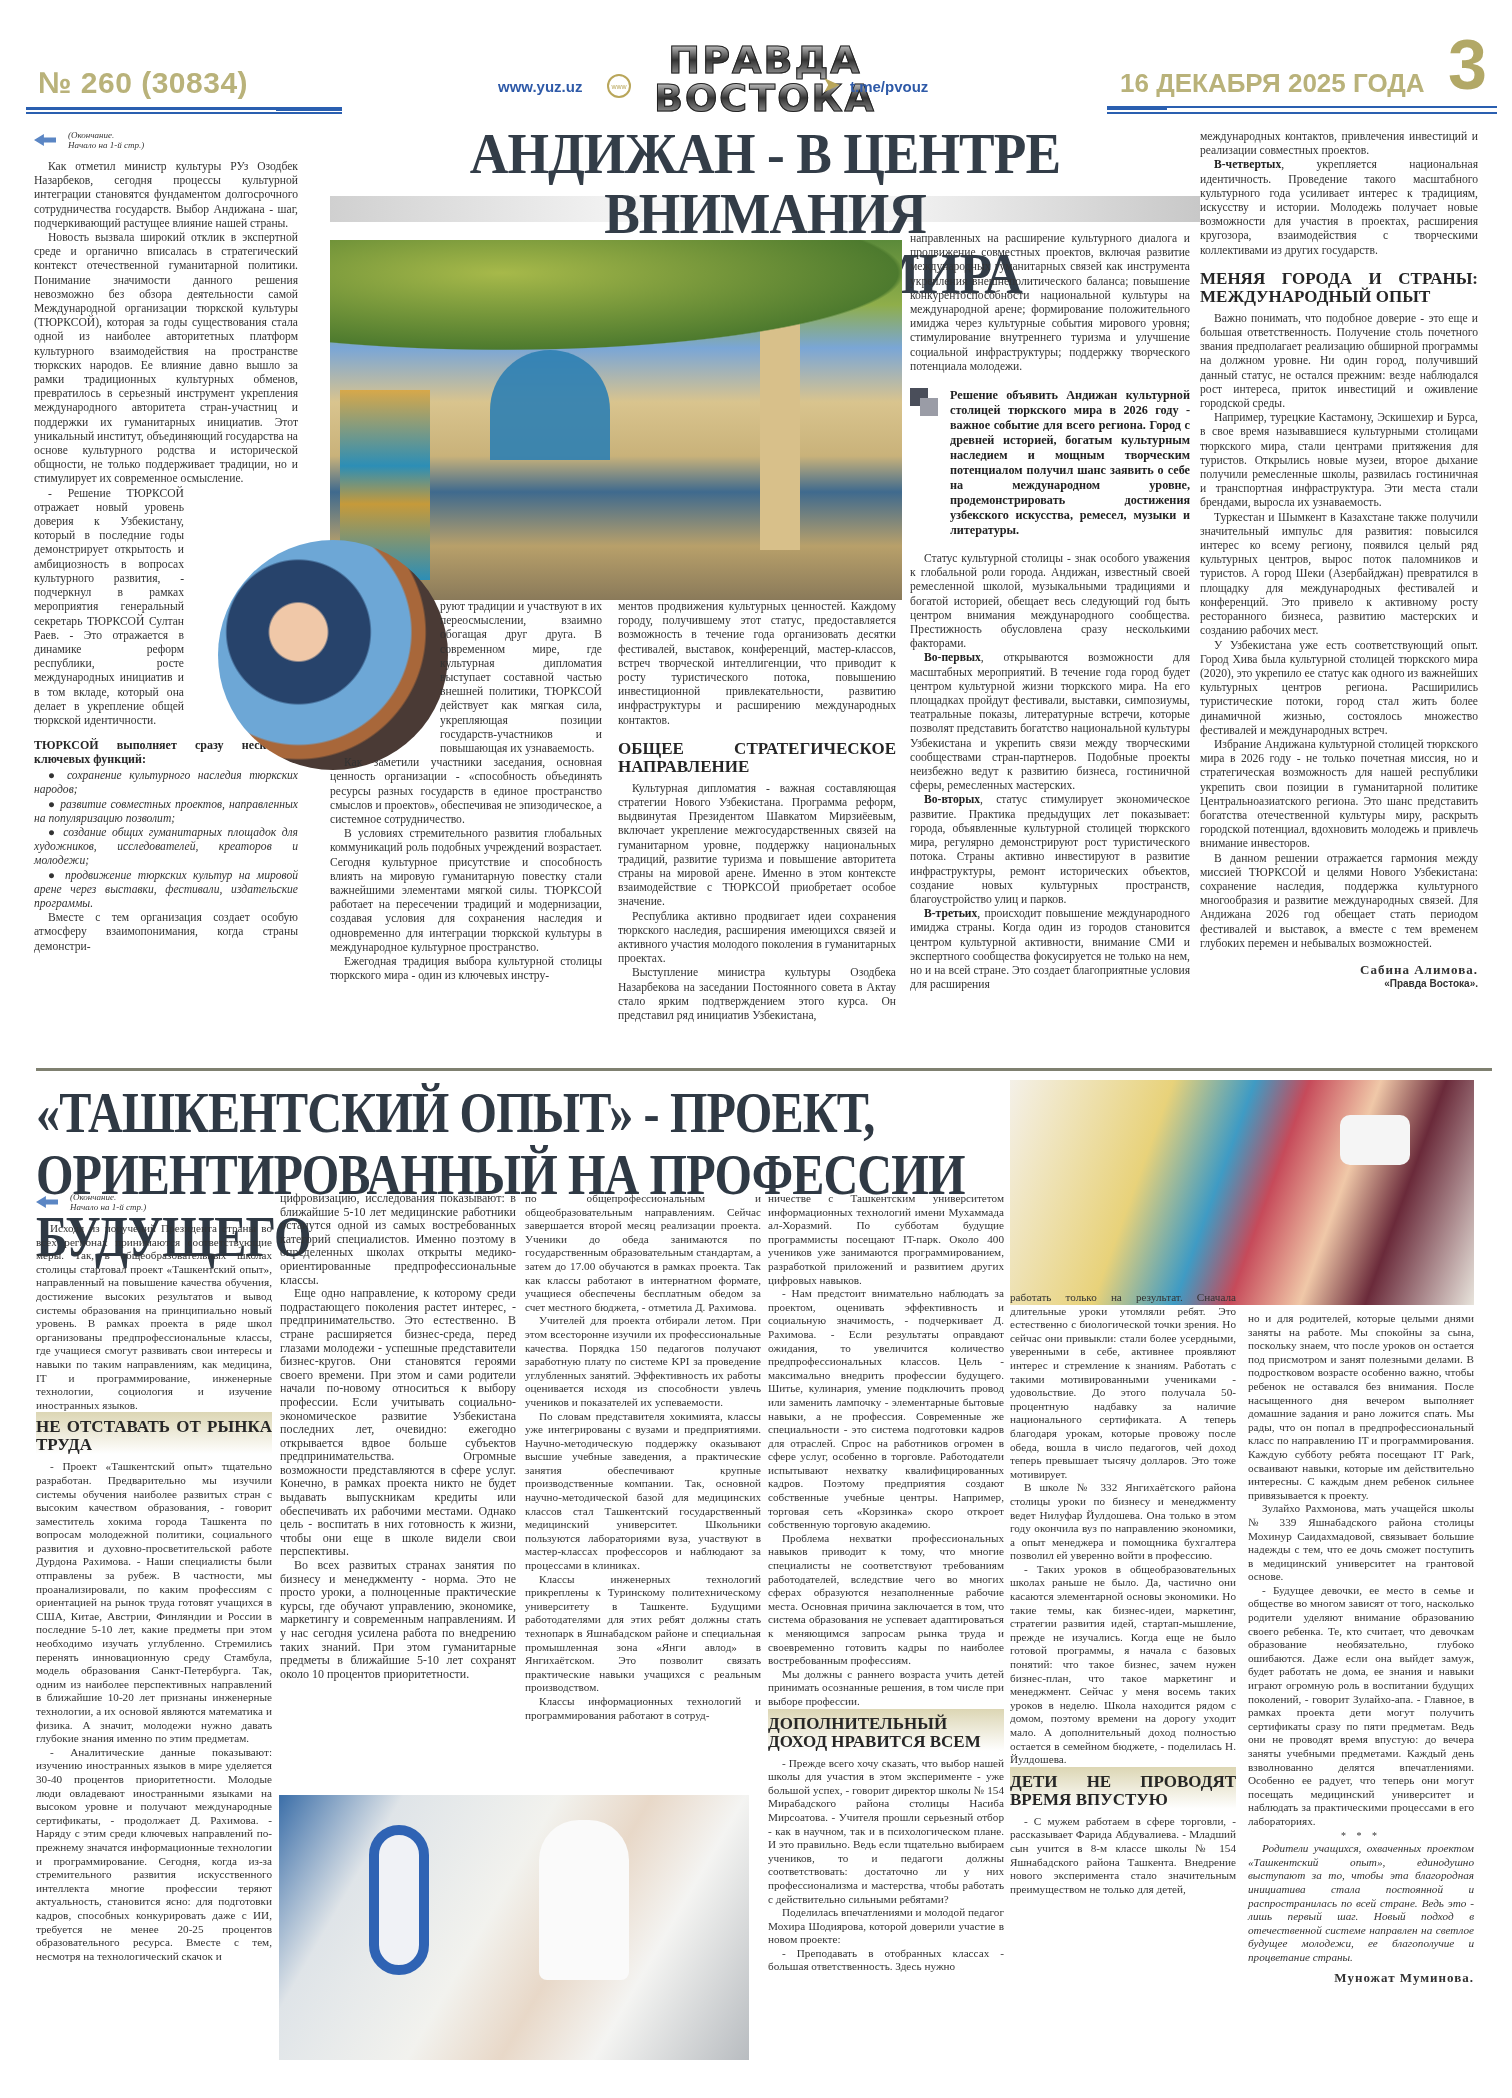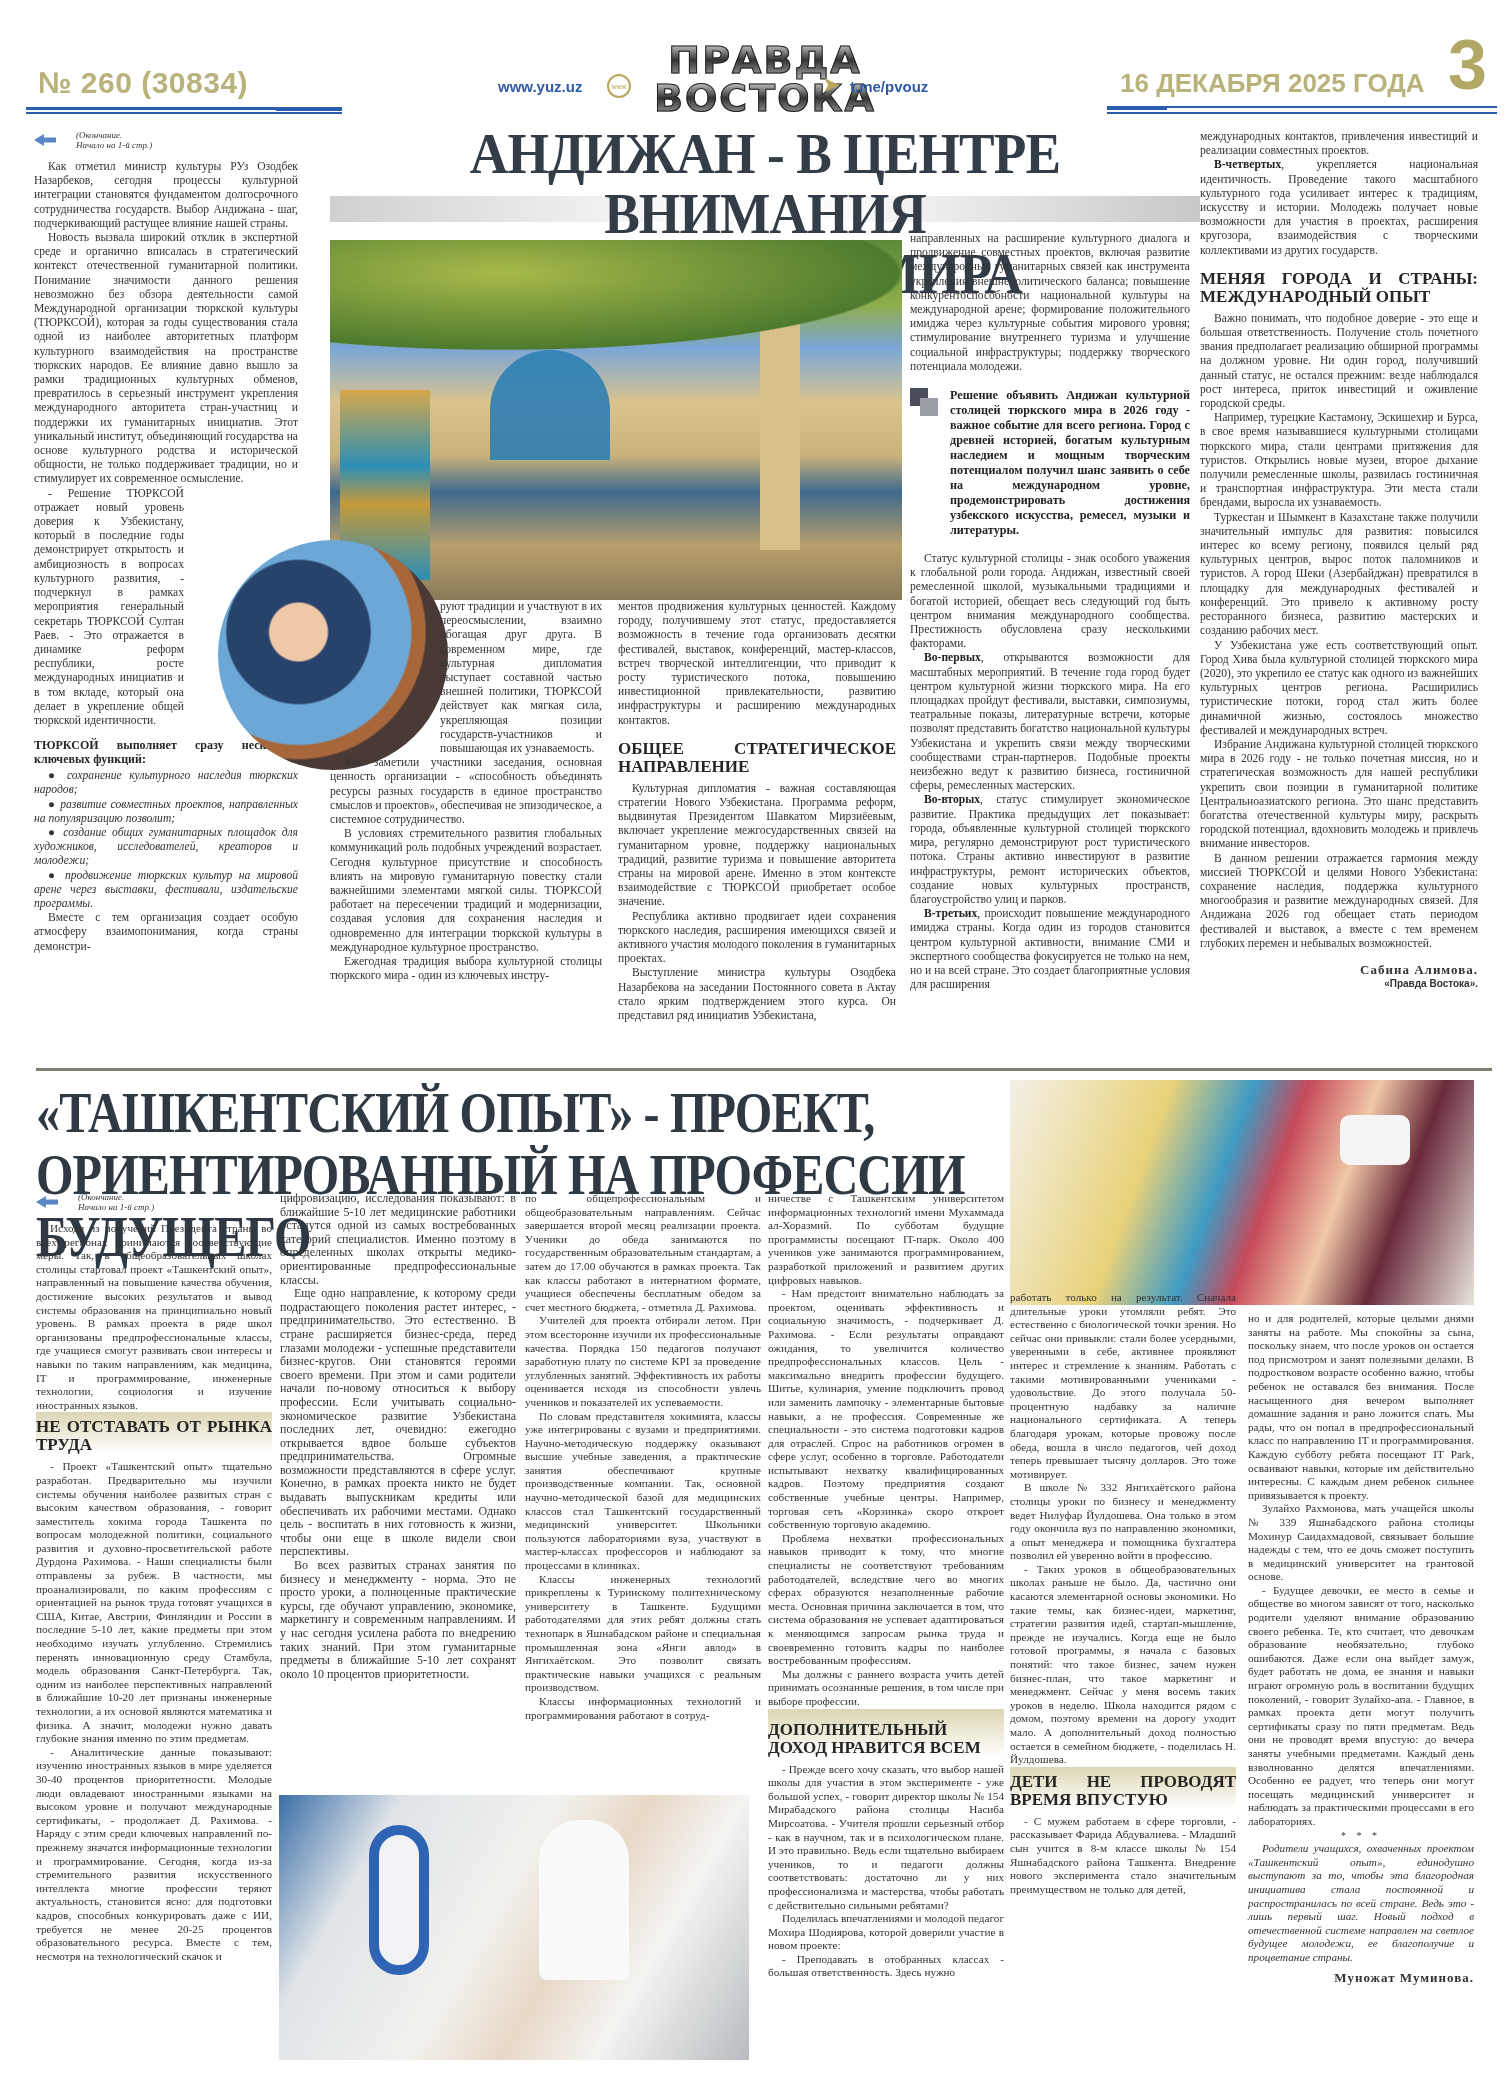--- a/index.html
+++ b/index.html
@@ -18,21 +18,21 @@
 .hdr-page{left:1448px;top:30px;font-family:"Liberation Sans",sans-serif;font-weight:bold;font-size:70px;color:#b2a866;line-height:70px}
 .bar{height:4px;background:#2a5fb0}
 .bar.thin{height:2px}
 
 .h1-top{left:330px;top:124px;width:870px;text-align:center;font-family:"Liberation Serif",serif;font-weight:bold;font-size:58px;line-height:60px;color:#333d48;letter-spacing:-1px;transform:scaleX(0.92)}
 .h1-band{left:330px;top:196px;width:870px;height:26px;background:linear-gradient(90deg,#d0d0d0 0%,#fff 45%,#fff 55%,#c8c8c8 100%)}
 
 .col{position:absolute;font-size:11.6px;line-height:14.2px;text-align:justify;color:#333}
 .col p{text-indent:14px}
 .col b{color:#222}
-.cont{font-size:9px;font-style:italic;line-height:10px;color:#333;display:flex;align-items:center;gap:20px;margin-bottom:10px}
+.cont{font-size:9px;font-style:italic;line-height:10px;color:#333;display:flex;align-items:center;gap:12px;margin-bottom:10px}
 .arrow-icon{width:22px;height:12px;background:#5b86c4;clip-path:polygon(0 50%,45% 0,45% 30%,100% 30%,100% 70%,45% 70%,45% 100%)}
 .subhead{font-weight:bold;font-size:17px;line-height:18px;color:#262626;margin:12px 0 6px}
 .subband{background:linear-gradient(#dcd6b4,#fff);padding-top:6px}
 .photo{position:absolute;overflow:hidden}
 .sep{position:absolute;height:3px;background:#7f8070}
 .pullq{font-weight:bold;font-size:12.2px;line-height:15px;color:#222}
 .sq-icon{position:relative;width:30px;height:30px;flex:none}
 .sq-icon i{position:absolute;width:18px;height:18px}
 .list p{text-indent:14px;font-style:italic}
 .sign{text-align:right;font-weight:bold;font-size:13px;letter-spacing:1px}
@@ -180,21 +180,21 @@
   <div style="position:absolute;left:90px;top:30px;width:60px;height:150px;background:#f0f2f6;border-radius:30px;border:10px solid #2f63b4"></div>
   <div style="position:absolute;left:260px;top:25px;width:90px;height:160px;background:#fafafa;border-radius:40px 40px 8px 8px"></div>
 </div>
 
 <div class="col" style="left:768px;top:1192px;width:236px;font-size:11.2px;line-height:13.6px">
   <p style="text-indent:0">ничестве с Ташкентским университетом информационных технологий имени Мухаммада ал-Хоразмий. По субботам будущие программисты посещают IT-парк. Около 400 учеников уже занимаются программированием, разработкой приложений и развитием других цифровых навыков.</p>
   <p>- Нам предстоит внимательно наблюдать за проектом, оценивать эффективность и социальную значимость, - подчеркивает Д. Рахимова. - Если результаты оправдают ожидания, то увеличится количество предпрофессиональных классов. Цель - максимально внедрить профессии будущего. Шитье, кулинария, умение подключить провод или заменить лампочку - элементарные бытовые навыки, а не профессия. Современные же специальности - это система подготовки кадров для отраслей. Спрос на работников огромен в сфере услуг, особенно в торговле. Работодатели испытывают нехватку квалифицированных кадров. Поэтому предприятия создают собственные учебные центры. Например, торговая сеть «Корзинка» скоро откроет собственную торговую академию.</p>
   <p>Проблема нехватки профессиональных навыков приводит к тому, что многие специалисты не соответствуют требованиям работодателей, вследствие чего во многих сферах образуются незаполненные рабочие места. Основная причина заключается в том, что система образования не успевает адаптироваться к меняющимся запросам рынка труда и своевременно готовить кадры по наиболее востребованным профессиям.</p>
   <p>Мы должны с раннего возраста учить детей принимать осознанные решения, в том числе при выборе профессии.</p>
   <div class="subband">
-      <div class="subhead" style="margin-top:6px">ДОПОЛНИТЕЛЬНЫЙ ДОХОД НРАВИТСЯ ВСЕМ</div>
+      <div class="subhead" style="margin-top:0">ДОПОЛНИТЕЛЬНЫЙ ДОХОД НРАВИТСЯ ВСЕМ</div>
     </div>
   <p>- Прежде всего хочу сказать, что выбор нашей школы для участия в этом эксперименте - уже большой успех, - говорит директор школы № 154 Мирабадского района столицы Насиба Мирсоатова. - Учителя прошли серьезный отбор - как в научном, так и в психологическом плане. И это правильно. Ведь если тщательно выбираем учеников, то и педагоги должны соответствовать: достаточно ли у них профессионализма и мастерства, чтобы работать с действительно сильными ребятами?</p>
   <p>Поделилась впечатлениями и молодой педагог Мохира Шодиярова, которой доверили участие в новом проекте:</p>
   <p>- Преподавать в отобранных классах - большая ответственность. Здесь нужно</p>
 </div>
 
 <div class="col" style="left:1010px;top:1291px;width:226px;font-size:11.2px;line-height:13.6px">
   <p style="text-indent:0">работать только на результат. Сначала длительные уроки утомляли ребят. Это естественно с биологической точки зрения. Но сейчас они привыкли: стали более усердными, уверенными в себе, активнее проявляют интерес и стремление к знаниям. Работать с такими мотивированными учениками - удовольствие. До этого получала 50-процентную надбавку за наличие национального сертификата. А теперь благодаря урокам, которые провожу после обеда, вошла в число педагогов, чей доход теперь превышает тысячу долларов. Это тоже мотивирует.</p>
   <p>В школе № 332 Янгихаётского района столицы уроки по бизнесу и менеджменту ведет Нилуфар Йулдошева. Она только в этом году окончила вуз по направлению экономики, а опыт менеджера и помощника бухгалтера позволил ей уверенно войти в профессию.</p>
   <p>- Таких уроков в общеобразовательных школах раньше не было. Да, частично они касаются элементарной основы экономики. Но такие темы, как бизнес-идеи, маркетинг, стратегии развития идей, стартап-мышление, прежде не изучались. Когда еще не было готовой программы, я начала с базовых понятий: что такое бизнес, зачем нужен бизнес-план, что такое маркетинг и менеджмент. Сейчас у меня восемь таких уроков в неделю. Школа находится рядом с домом, поэтому времени на дорогу уходит мало. А дополнительный доход полностью остается в семейном бюджете, - поделилась Н. Йулдошева.</p>

